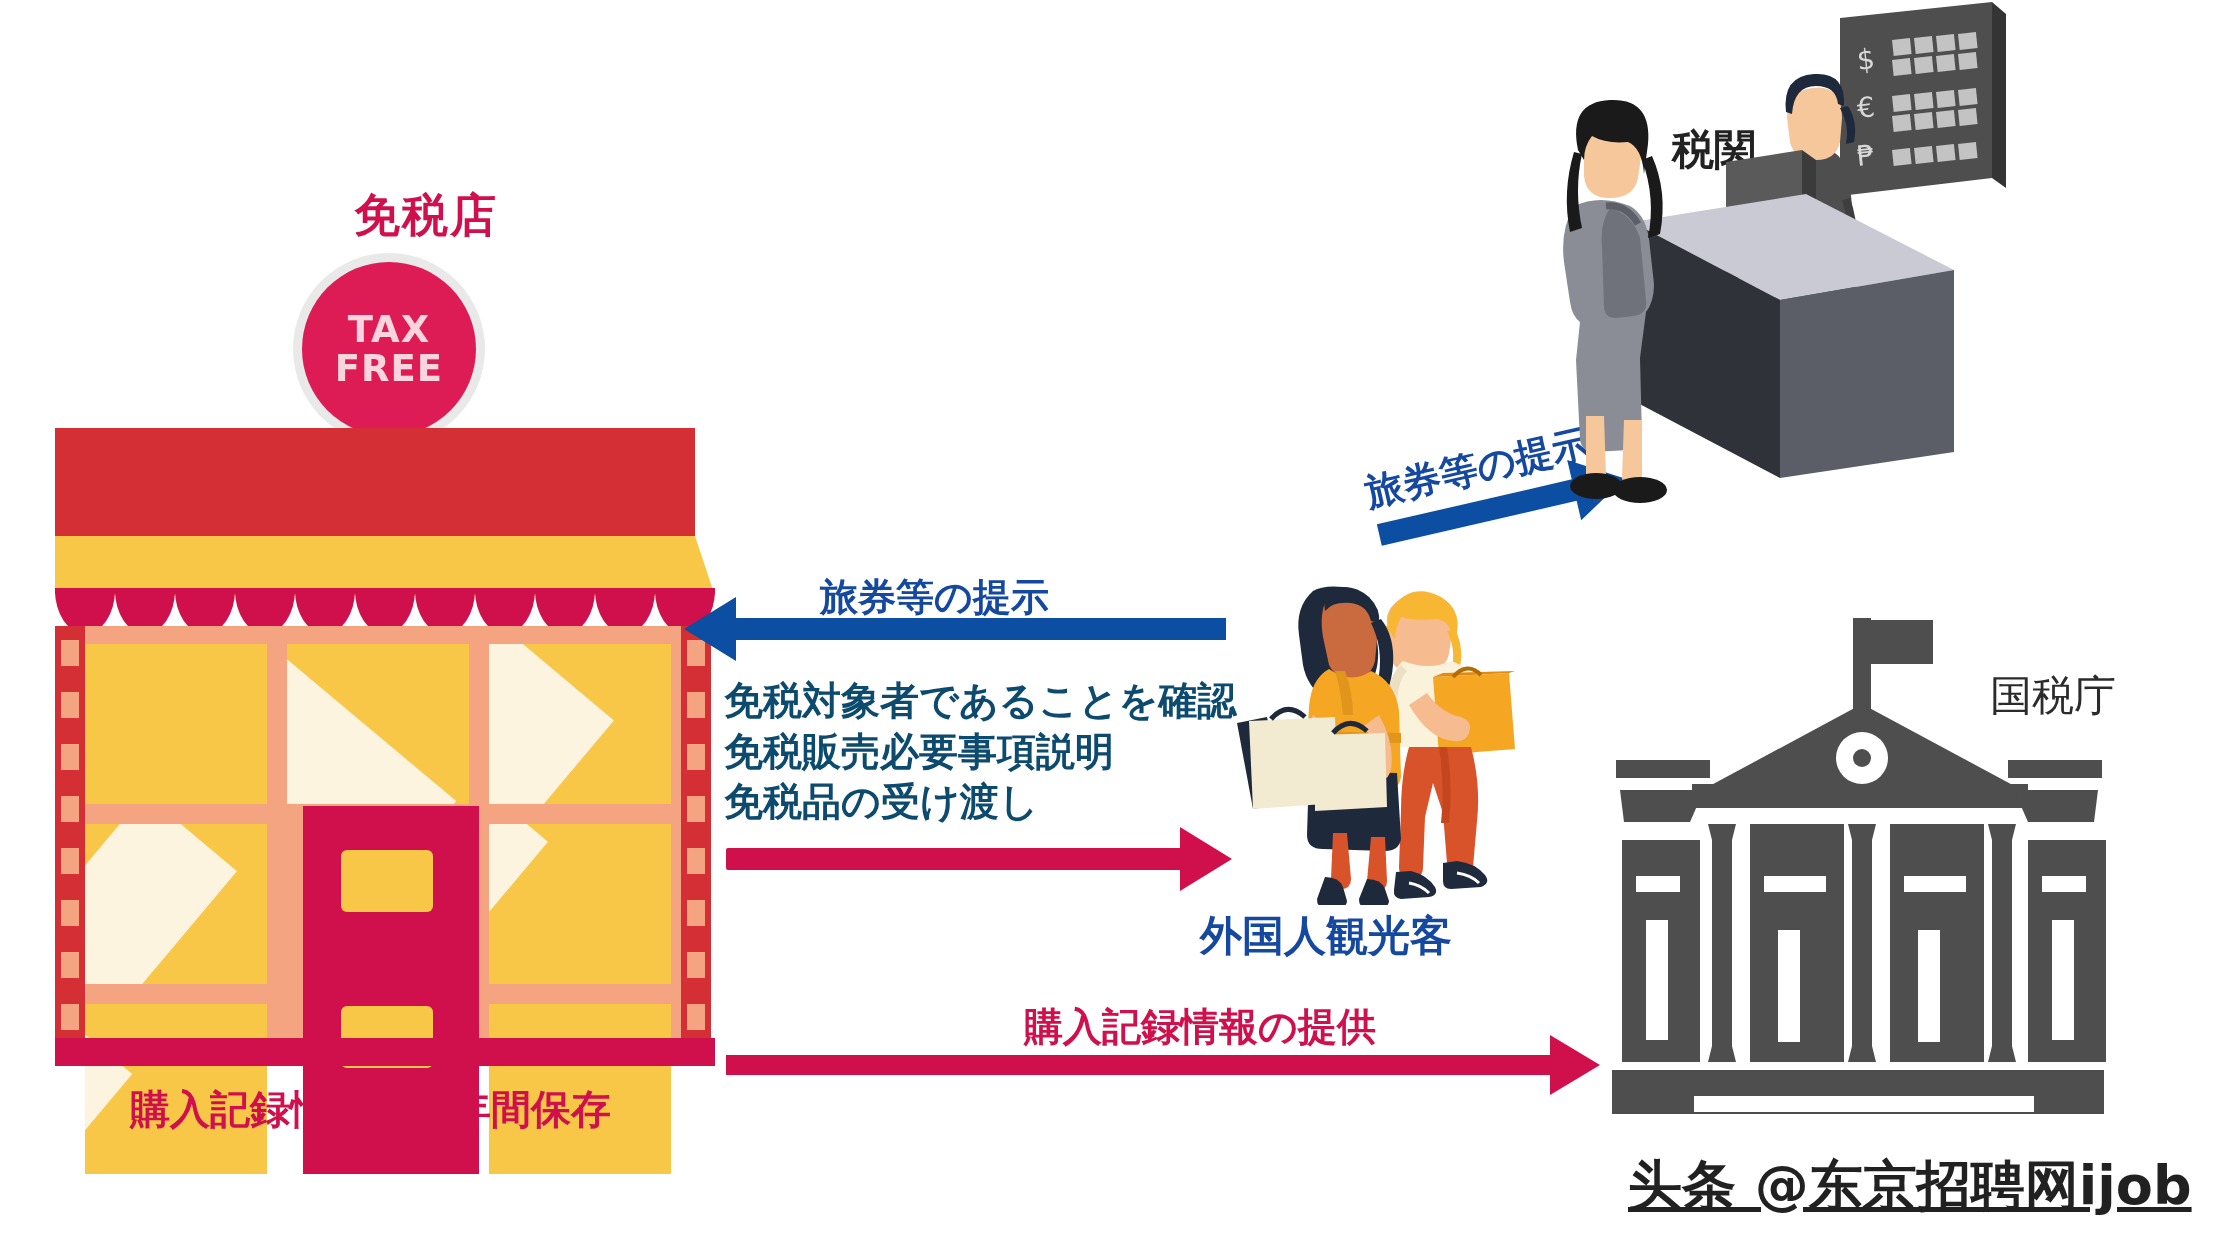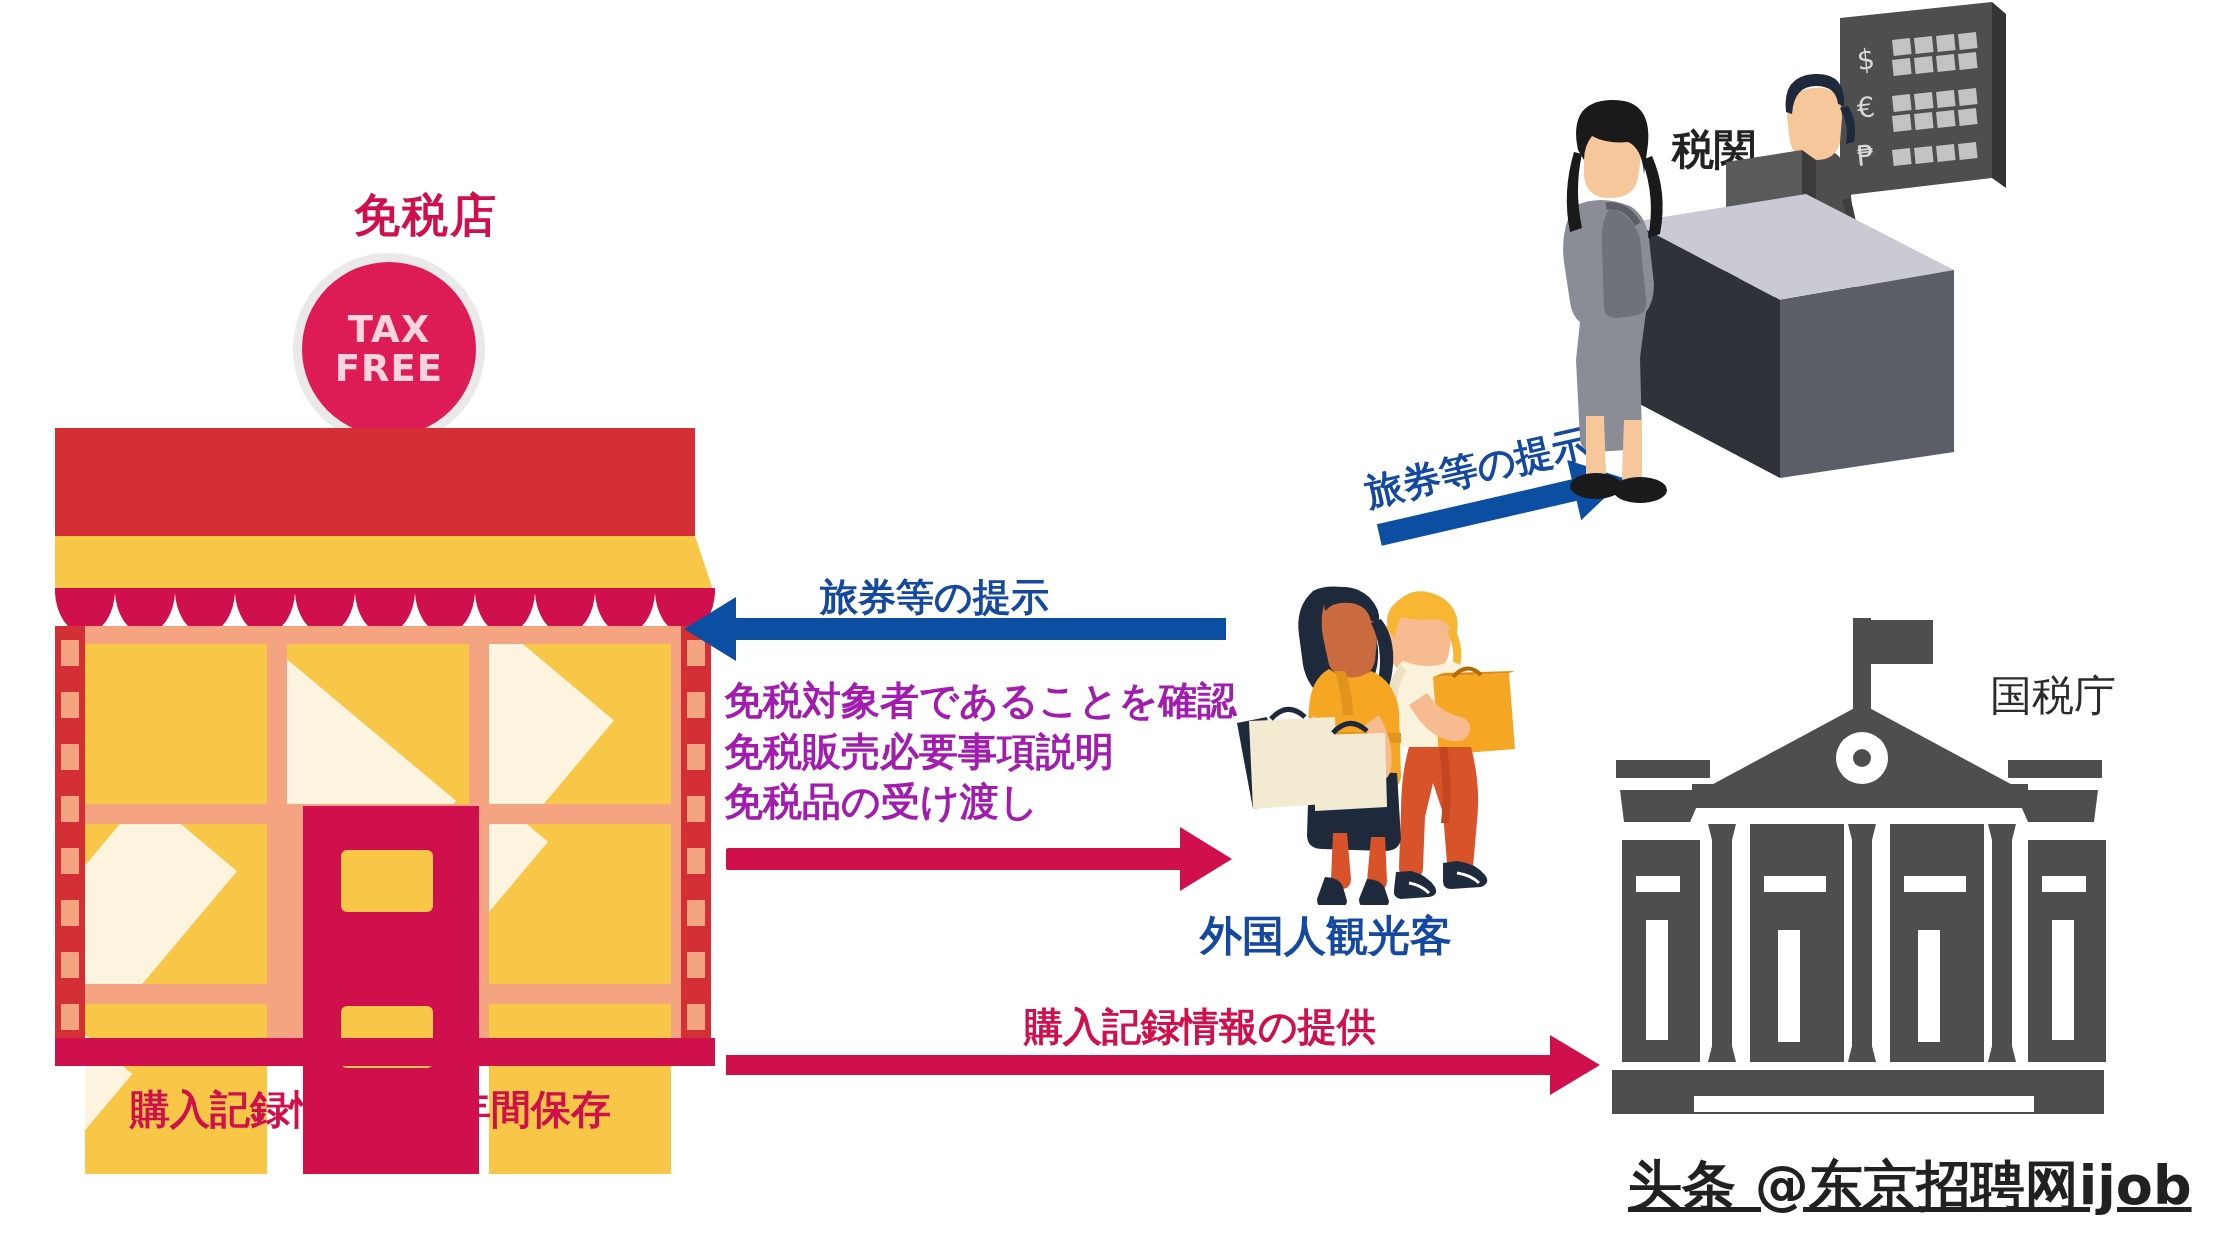--- a/index.html
+++ b/index.html
@@ -168,21 +168,21 @@
   .red-arr-head {
     left: 1180px; top: 827px;
     border-top: 32px solid transparent;
     border-bottom: 32px solid transparent;
     border-left: 52px solid #d0104c;
   }
   .red-block {
     left: 724px; top: 676px;
     font-size: 39px;
     font-weight: 700;
-    color: #a21caf;
+    color: #0c4a6e;
     line-height: 1.30;
     white-space: nowrap;
   }
 
   
   .blue-arr2 {
     left: 1380px; top: 498px;
     width: 280px; height: 80px;
     transform: rotate(-13deg);
     transform-origin: left center;

